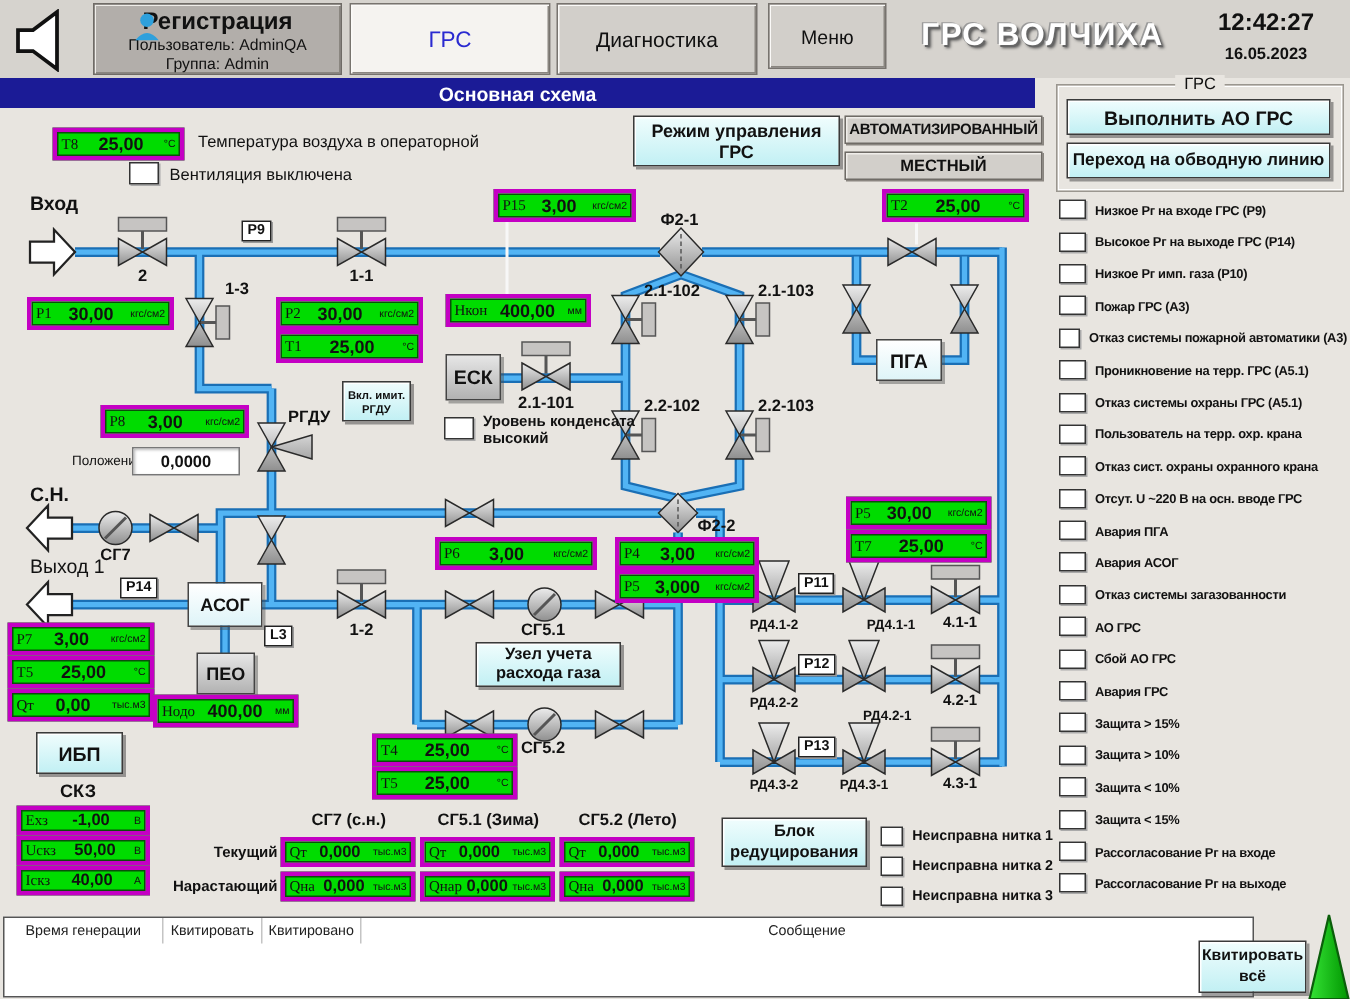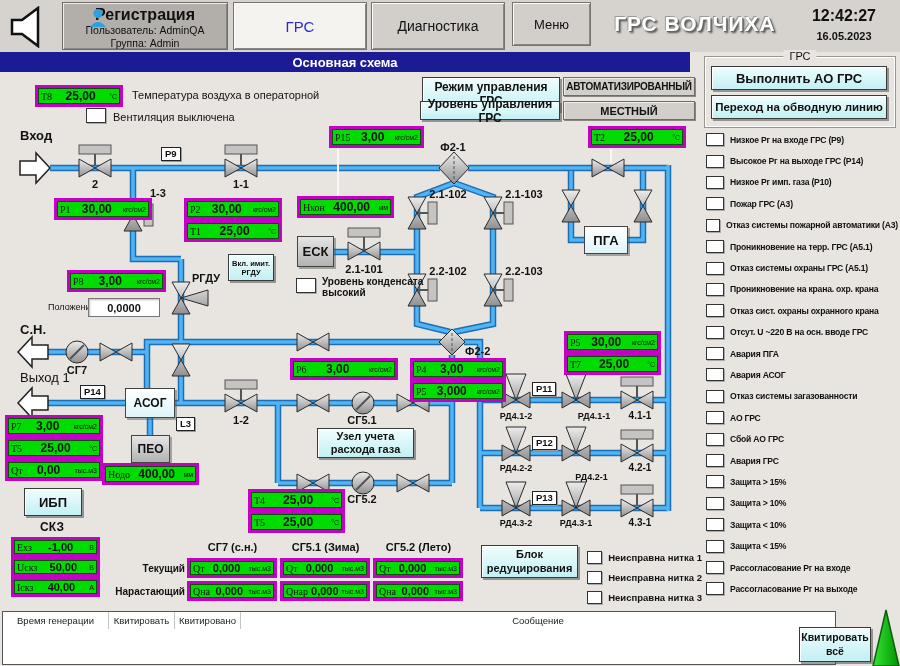--- a/index.html
+++ b/index.html
@@ -203,21 +203,20 @@
       <circle cx="363" cy="403" r="11"></circle>
       <circle cx="363" cy="483" r="11"></circle>
       <path d="M70,359 L84,345 M356,410 L370,396 M356,490 L370,476" stroke="#555" stroke-width="2" fill="none"></path>
     </g>
 
     <polygon points="886,610 899,666 873,666" fill="url(#gGreen)" stroke="#0b5e0b" stroke-width="1.5"></polygon>
   </svg>
 
   <div class="btn-cyan" style="left:422px;top:77px;width:138px;height:34px;font-size:12px;">Режим управления ГРС</div>
   <div class="val-box" style="left:563px;top:77px;width:132px;height:19px;font-size:10px;letter-spacing:-0.2px;">АВТОМАТИЗИРОВАННЫЙ</div>
-  <div class="btn-cyan" style="left:420px;top:101px;width:140px;height:19px;font-size:12px;">Уровень управления ГРС</div>
   <div class="val-box" style="left:563px;top:101px;width:132px;height:19px;font-size:11px;">МЕСТНЫЙ</div>
 
   <div id="grs-group">
     <span id="grs-caption">ГРС</span>
     <div class="btn-cyan" style="left:6px;top:9px;width:176px;height:24px;font-size:13px;">Выполнить АО ГРС</div>
     <div class="btn-cyan" style="left:6px;top:38px;width:176px;height:24px;font-size:11.5px;">Переход на обводную линию</div>
   </div>
   <div id="alarms">
     <div class="alarm-row">
         <span class="cb"></span>
@@ -242,21 +241,21 @@
     <div class="alarm-row">
         <span class="cb"></span>
         <span class="alarm-lbl">Проникновение на терр. ГРС (А5.1)</span>
       </div>
     <div class="alarm-row">
         <span class="cb"></span>
         <span class="alarm-lbl">Отказ системы охраны ГРС (А5.1)</span>
       </div>
     <div class="alarm-row">
         <span class="cb"></span>
-        <span class="alarm-lbl">Проникновение на крана. охр. крана</span>
+        <span class="alarm-lbl">Пользователь на терр. охр. крана</span>
       </div>
     <div class="alarm-row">
         <span class="cb"></span>
         <span class="alarm-lbl">Отказ сист. охраны охранного крана</span>
       </div>
     <div class="alarm-row">
         <span class="cb"></span>
         <span class="alarm-lbl">Отсут. U ~220 В на осн. вводе ГРС</span>
       </div>
     <div class="alarm-row">
@@ -367,21 +366,21 @@
   </div>
   <div class="btn-cyan" style="left:481px;top:545px;width:97px;height:33px;font-size:11px;line-height:1.2;">
     <span><span>Блок</span><br><span>редуцирования</span></span>
   </div>
 
   <div class="disp" style="left:35px;top:85px;width:88px;">
       <span class="dl">Т8</span>
       <span class="dv">25,00</span>
       <span class="du">°C</span>
     </div>
-  <div class="disp" style="left:18px;top:198px;width:98px;margin-left:36px;">
+  <div class="disp" style="left:18px;top:198px;width:98px;">
       <span class="dl">Р1</span>
       <span class="dv">30,00</span>
       <span class="du">кгс/см2</span>
     </div>
   <div class="disp" style="left:184px;top:198px;width:98px;">
       <span class="dl">Р2</span>
       <span class="dv">30,00</span>
       <span class="du">кгс/см2</span>
     </div>
   <div class="disp" style="left:184px;top:220px;width:98px;">

